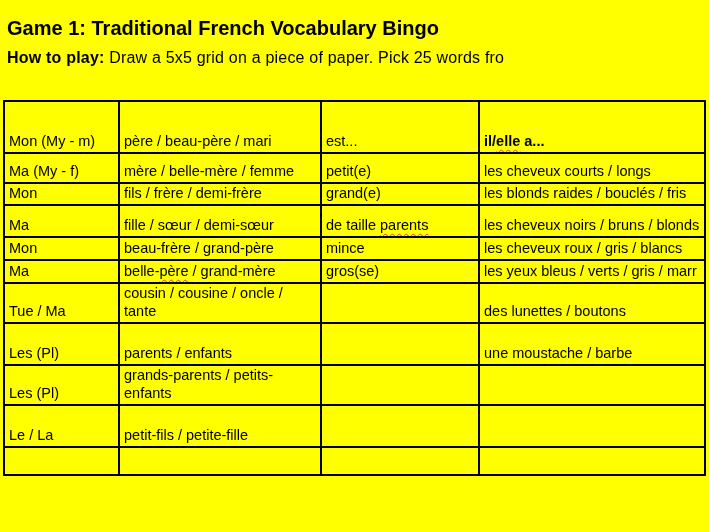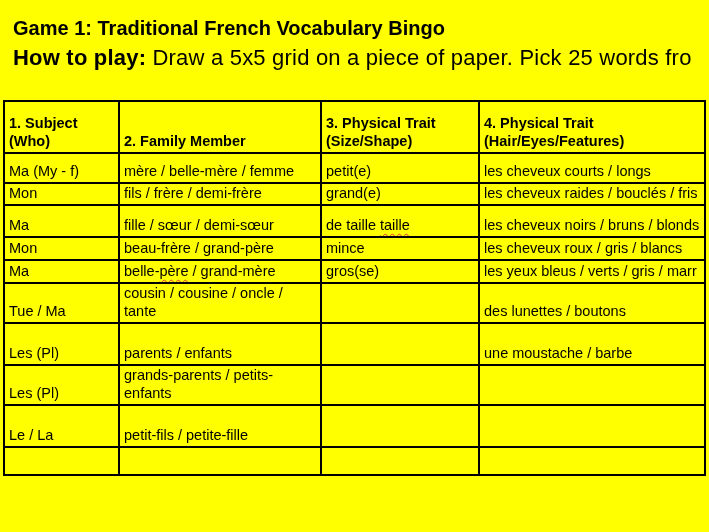--- a/index.html
+++ b/index.html
@@ -1,23 +1,23 @@
 <!DOCTYPE html>
 <html><head>
 <meta charset="utf-8">
 <style>
   html,body{margin:0;padding:0}
   body{
     width:709px;height:532px;overflow:hidden;
     background:#ffff00;color:#000;
     font-family:"Liberation Sans",sans-serif;
   }
-  .intro{padding:13px 0 0 13px}
+  .intro{padding:13px 0 0 7px}
   .intro .title-line{font-size:20px;font-weight:bold;line-height:30px;white-space:nowrap}
-  .intro .body-line{font-size:22px;line-height:30px;white-space:nowrap;letter-spacing:.2px}
+  .intro .body-line{font-size:16px;line-height:30px;white-space:nowrap;letter-spacing:.2px}
   .b{font-weight:bold}
 
   table.vocab{
     border-collapse:collapse;table-layout:fixed;
     margin:27px 0 0 3px;width:701px;
   }
   .vocab th,.vocab td{
     border:2px solid #000;
     vertical-align:bottom;
     padding:0 2px 2px 4px;
@@ -59,41 +59,41 @@
 
 <table class="vocab">
   <colgroup>
     <col style="width:115px">
       <col style="width:202px">
       <col style="width:158px">
       <col style="width:226px">
   </colgroup>
   <tbody id="tbl-body">
       <tr>
-        <th>1. Subject (Who)</th>
-        <th>2. Family Member</th>
-        <th>3. Physical Trait (Size/Shape)</th>
-        <th>4. Physical Trait (Hair/Eyes/Features)</th>
+        <td class="">Mon (My - m)</td>
+        <td class="">père / beau-père / mari</td>
+        <td class="">est...</td>
+        <td class="bold">il/<span class="sq">elle</span> a...</td>
       </tr>
       <tr>
         <td class="">Ma (My - f)</td>
         <td class="">mère / belle-mère / femme</td>
         <td class="">petit(e)</td>
         <td class="">les cheveux courts / longs</td>
       </tr>
       <tr>
         <td class="">Mon</td>
         <td class="">fils / frère / demi-frère</td>
         <td class="">grand(e)</td>
-        <td class="">les cheveux raides / bouclés / fris</td>
+        <td class="">les blonds raides / bouclés / fris</td>
       </tr>
       <tr>
         <td class="">Ma</td>
         <td class="">fille / sœur / demi-sœur</td>
-        <td class="">de taille <span class="sq">taille</span></td>
+        <td class="">de taille <span class="sq">parents</span></td>
         <td class="">les cheveux noirs / bruns / blonds</td>
       </tr>
       <tr>
         <td class="">Mon</td>
         <td class="">beau-frère / grand-père</td>
         <td class="">mince</td>
         <td class="">les cheveux roux / gris / blancs</td>
       </tr>
       <tr>
         <td class="">Ma</td>

